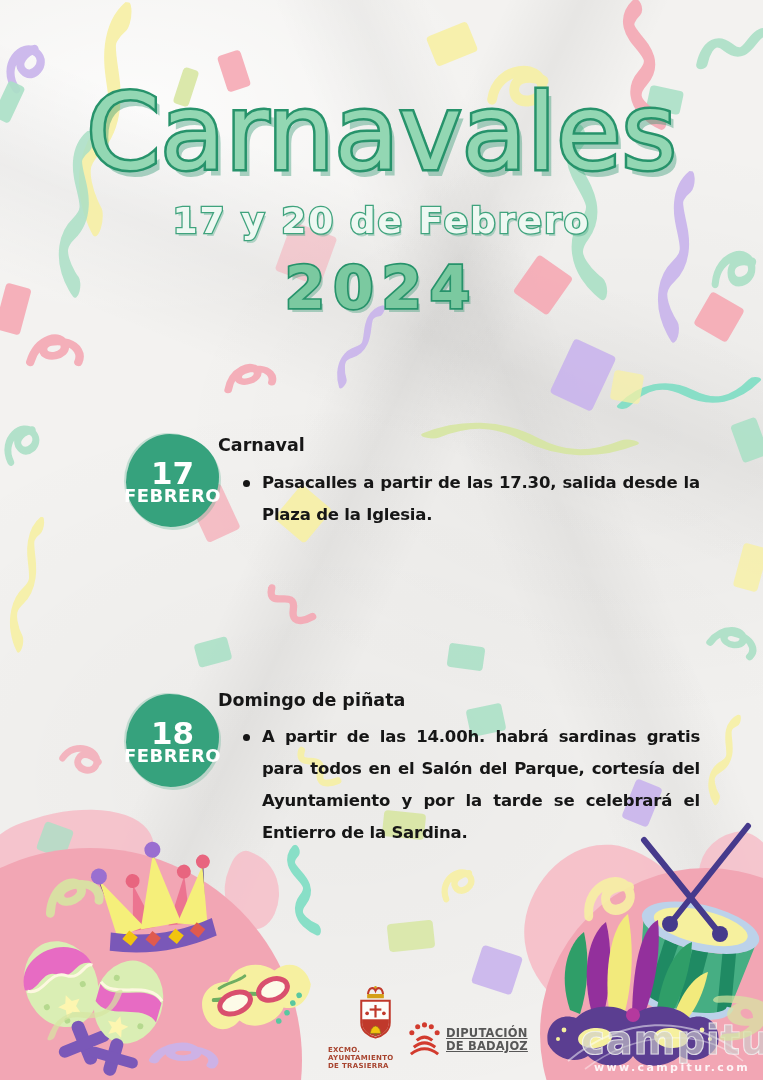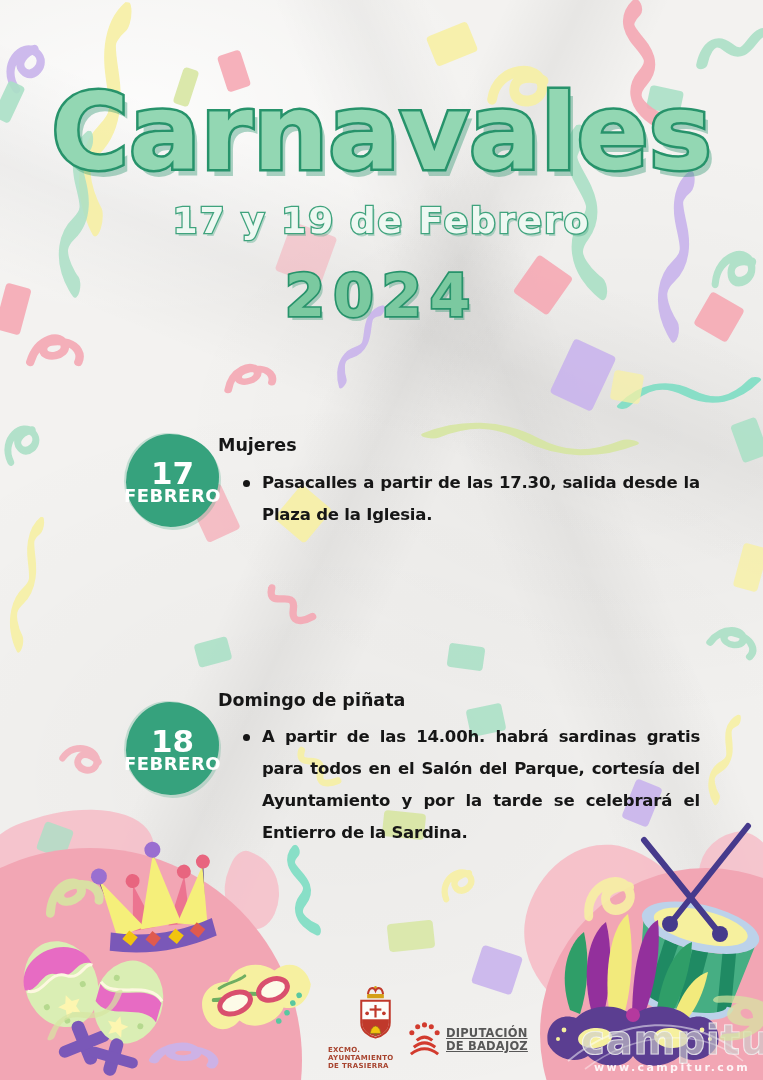--- a/index.html
+++ b/index.html
@@ -17,56 +17,55 @@
       radial-gradient(ellipse 650px 420px at 82% 40%, rgba(0,0,0,.035), transparent 70%),
       radial-gradient(ellipse 760px 520px at 45% 72%, rgba(0,0,0,.03), transparent 75%);
   }
   .layer{position:absolute;inset:0;}
   #confetti-layer{z-index:1;}
   .confetti{position:absolute;display:block;}
 
   
   .title{
     position:absolute;top:80px;left:0;width:100%;text-align:center;z-index:4;
-    font-size:106px;font-weight:700;letter-spacing:0px;line-height:1;
+    font-size:106px;font-weight:400;letter-spacing:0px;line-height:1;
     color:#93d7b3;-webkit-text-stroke:5px #27936b;paint-order:stroke fill;
     text-shadow:5px 7px 0 rgba(39,147,107,.38);
   }
   .subtitle{
     position:absolute;top:200px;left:0;width:100%;text-align:center;z-index:4;
     font-size:36px;font-weight:700;letter-spacing:2px;
     color:#eef8f2;-webkit-text-stroke:2.6px #3fa37d;paint-order:stroke fill;
     text-shadow:2px 3px 0 rgba(63,163,125,.35);
   }
   .year{
     position:absolute;top:254px;left:0;width:100%;text-align:center;z-index:4;
     font-size:58px;font-weight:700;letter-spacing:8px;
     color:#7bc9a0;-webkit-text-stroke:3.4px #27936b;paint-order:stroke fill;
     text-shadow:3px 4px 0 rgba(39,147,107,.35);
-    margin-top:8px;
   }
   .program{
     position:absolute;top:376px;left:0;width:100%;text-align:center;z-index:4;
     font-size:45px;font-weight:700;letter-spacing:4px;
     color:#c9b8f5;-webkit-text-stroke:3px #8d6fe0;paint-order:stroke fill;
     text-shadow:3px 4px 0 rgba(141,111,224,.35);
   }
 
   
   .event{position:absolute;left:0;width:100%;z-index:4;color:#161616;}
   .event-1{top:434px;}
   .event-2{top:690px;}
   .date-badge{
     position:absolute;left:126px;width:93px;height:93px;background:#36a27d;
     border-radius:47% 53% 52% 48% / 52% 46% 54% 48%;
     color:#fff;display:flex;flex-direction:column;align-items:center;justify-content:center;
     box-shadow:2px 3px 0 rgba(54,162,125,.25), -2px -1px 0 rgba(54,162,125,.25);
   }
   .event-1 .date-badge{top:0;}
-  .event-2 .date-badge{top:12px;}
+  .event-2 .date-badge{top:4px;}
   .date-badge .day{font-size:31px;font-weight:700;line-height:30px;}
   .date-badge .month{font-size:18px;font-weight:700;letter-spacing:.5px;line-height:15px;}
   .event-heading{position:absolute;left:218px;margin:0;font-size:17.5px;font-weight:700;}
   .event-1 .event-heading{top:1px;}
   .event-2 .event-heading{top:0px;}
   .bullets{position:absolute;left:238px;margin:0;padding:0;width:462px;list-style:none;}
   .event-1 .bullets{top:33px;}
   .event-2 .bullets{top:31px;}
   .bullets li{
     position:relative;padding-left:24px;font-size:16.5px;font-weight:700;
@@ -204,29 +203,29 @@
         <path d="M60,6 C20,22 88,40 50,58 C18,73 60,92 60,92" fill="none" stroke="#7edec4" stroke-width="13" stroke-linecap="round"></path>
       </svg>
       <svg viewBox="0 0 100 100" preserveAspectRatio="none" class="confetti" style="left: 438px; top: 858px; width: 48px; height: 52px; transform: rotate(-15deg); opacity: 0.9;">
         <path d="M10,70 C5,30 60,15 70,40 C78,60 40,72 35,52 C31,36 55,30 70,34" fill="none" stroke="#f7f0a4" stroke-width="13" stroke-linecap="round"></path>
       </svg>
       <div class="confetti" style="background: rgb(215, 230, 162); border-radius: 4px; left: 388px; top: 922px; width: 46px; height: 28px; transform: rotate(-6deg); opacity: 0.85;"></div>
       <div class="confetti" style="background: rgb(201, 180, 236); border-radius: 4px; left: 476px; top: 950px; width: 42px; height: 40px; transform: rotate(18deg); opacity: 0.9;"></div>
     </div>
 
   <div class="title">Carnavales</div>
-  <div class="subtitle">17 y 19 de Febrero</div>
+  <div class="subtitle">17 y 20 de Febrero</div>
   <div class="year">2024</div>
 
   <section class="event event-1">
     <div class="date-badge">
       <div class="day">17</div>
       <div class="month">FEBRERO</div>
     </div>
-    <h3 class="event-heading">Mujeres</h3>
+    <h3 class="event-heading">Carnaval</h3>
     <ul class="bullets">
       <li><span>Pasacalles a partir de las 17.30, salida desde la Plaza de la Iglesia.</span></li>
     </ul>
   </section>
 
   <section class="event event-2">
     <div class="date-badge">
       <div class="day">18</div>
       <div class="month">FEBRERO</div>
     </div>

